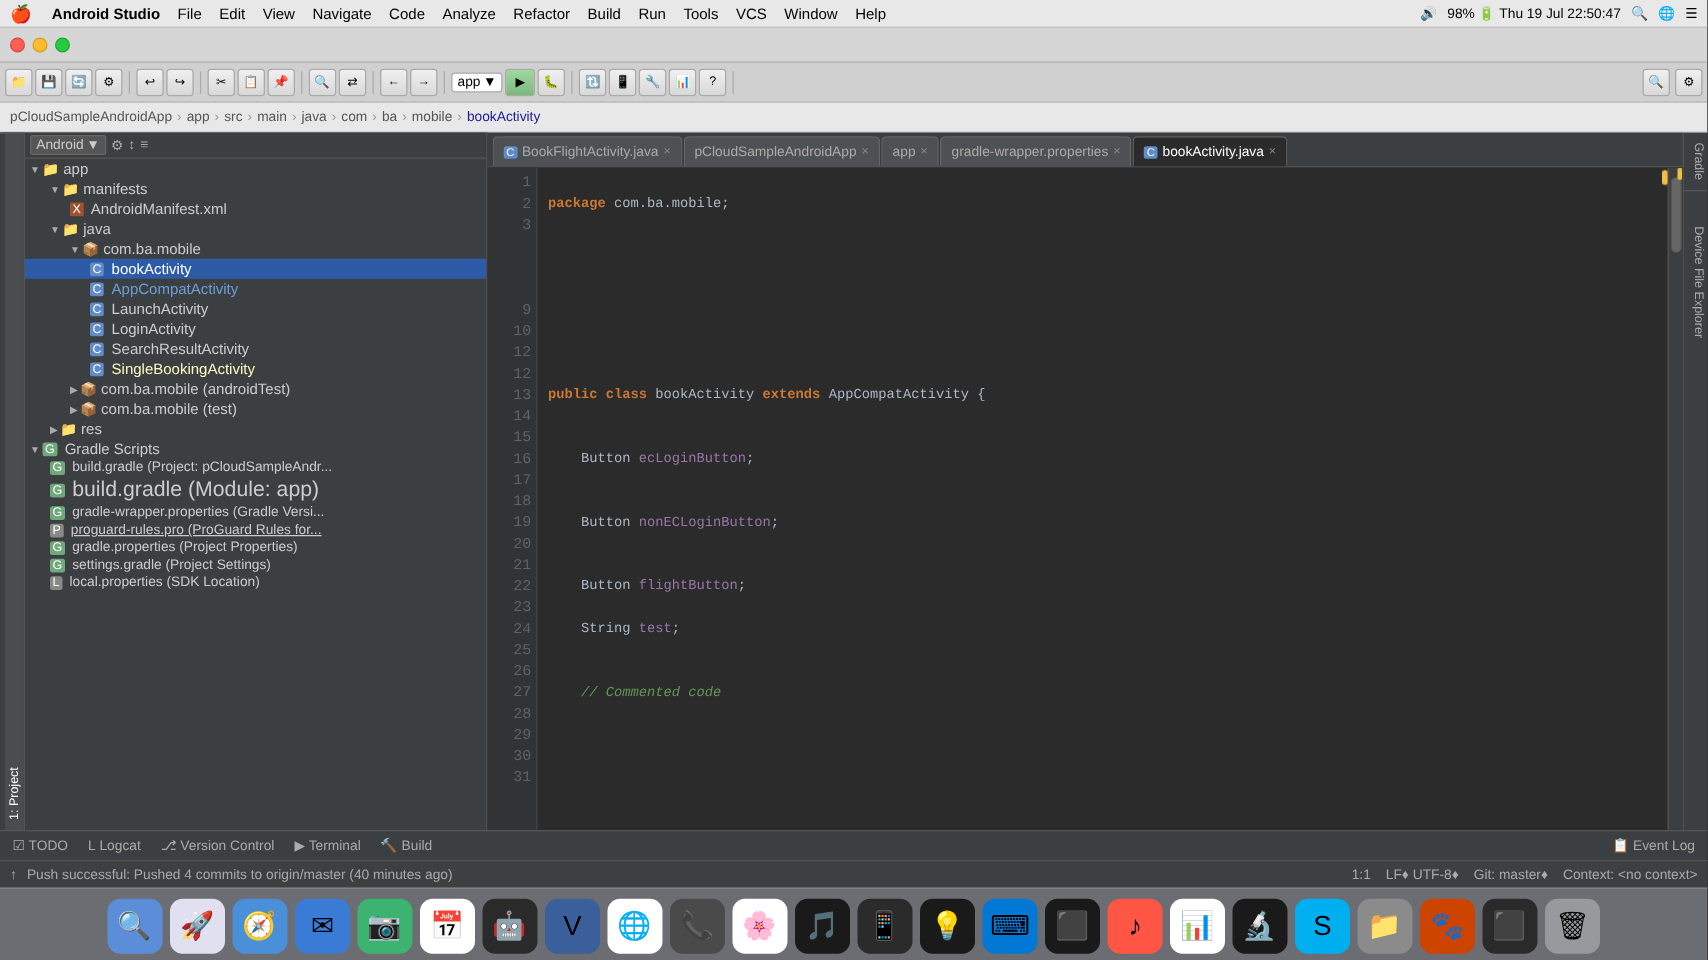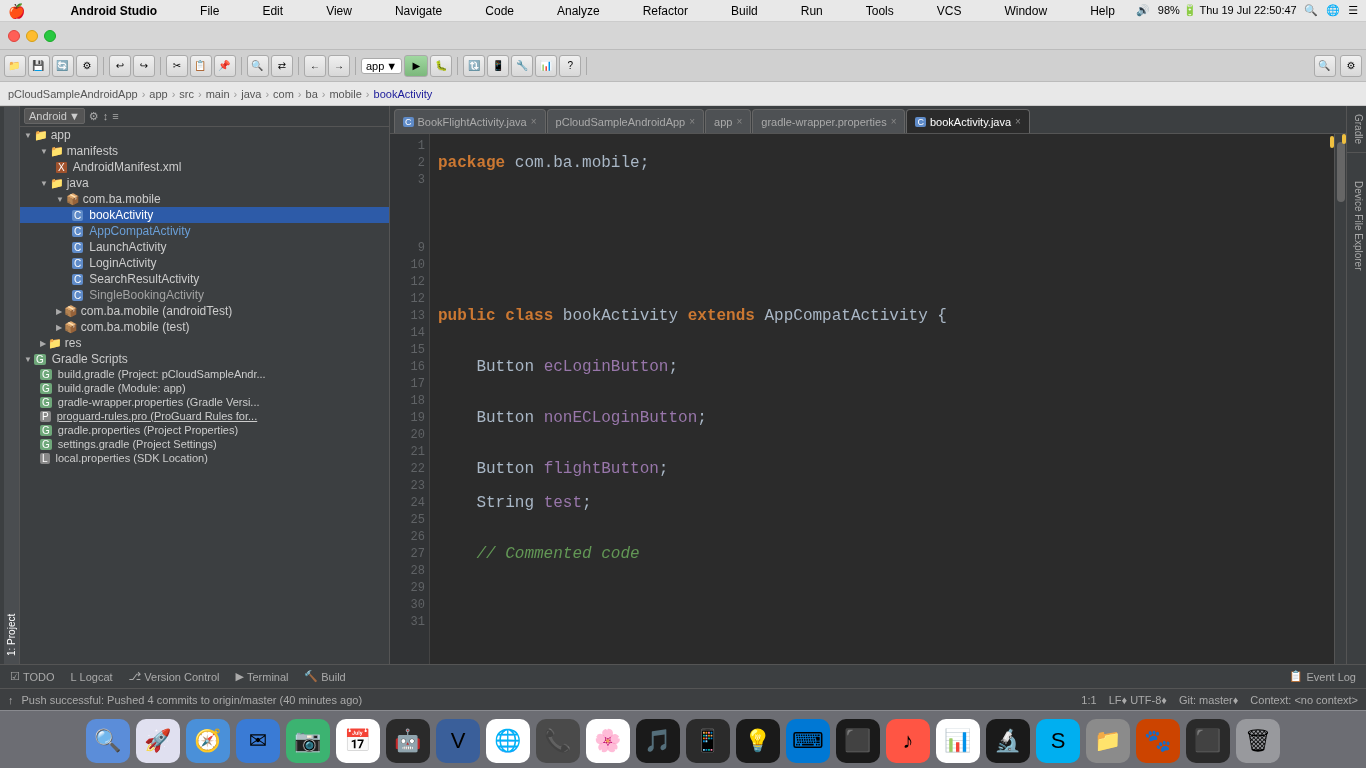--- a/index.html
+++ b/index.html
@@ -10,21 +10,21 @@
       height: 22px;
       background: #e8e8e8;
       display: flex;
       align-items: center;
       padding: 0 8px;
       gap: 16px;
       font-size: 12px;
       border-bottom: 1px solid #ccc;
     }
     #menu-bar .menu-items { display: flex; gap: 14px; align-items: center; }
-    #menu-bar .menu-item { cursor: pointer; font-size: 12px; margin-left: 29px; }
+    #menu-bar .menu-item { cursor: pointer; font-size: 12px; }
     #menu-bar .menu-item.bold { font-weight: 600; }
     #menu-bar .right-items { margin-left: auto; display: flex; align-items: center; gap: 8px; font-size: 11px; }
 
     
     #title-bar {
       height: 28px;
       background: #d6d6d6;
       display: flex;
       align-items: center;
       padding: 0 8px;
@@ -194,21 +194,21 @@
       padding-top: 4px;
       overflow: hidden;
       user-select: none;
       border-right: 1px solid #444;
     }
     #code-content {
       flex: 1;
       background: #2b2b2b;
       color: #a9b7c6;
       font-family: 'Courier New', monospace;
-      font-size: 16px;
+      font-size: 11px;
       line-height: 17px;
       padding: 4px 8px;
       overflow: auto;
       white-space: pre;
     }
 
     
     .kw { color: #cc7832; font-weight: bold; }
     .cls { color: #a9b7c6; }
     .cmt { color: #629755; font-style: italic; }
@@ -470,21 +470,21 @@
       <span class="tree-label" style="color:#ccc;margin-left:3px;">LoginActivity</span>
     </div>
     <div class="tree-item">
       <span class="tree-indent" style="display:inline-block;width:48px;"></span>
       <span class="tree-icon" style="font-size:10px;background:#5f8bc8;color:white;padding:0 2px;border-radius:2px;">C</span>
       <span class="tree-label" style="color:#ccc;margin-left:3px;">SearchResultActivity</span>
     </div>
     <div class="tree-item">
       <span class="tree-indent" style="display:inline-block;width:48px;"></span>
       <span class="tree-icon" style="font-size:10px;background:#5f8bc8;color:white;padding:0 2px;border-radius:2px;">C</span>
-      <span class="tree-label" style="color:#a3a3a3;margin-left:3px;">SingleBookingActivity</span>
+      <span class="tree-label" style="color:#fef9c3;margin-left:3px;">SingleBookingActivity</span>
     </div>
     <div class="tree-item">
       <span class="tree-indent" style="display:inline-block;width:32px;"></span>
       <span class="triangle">▶</span>
       <span class="tree-icon">📦</span>
       <span class="tree-label" style="color:#ccc;">com.ba.mobile (androidTest)</span>
     </div>
     <div class="tree-item">
       <span class="tree-indent" style="display:inline-block;width:32px;"></span>
       <span class="triangle">▶</span>
@@ -503,21 +503,21 @@
       <span class="tree-label" style="color:#ccc;margin-left:3px;">Gradle Scripts</span>
     </div>
     <div class="tree-item">
       <span class="tree-indent" style="display:inline-block;width:16px;"></span>
       <span class="tree-icon" style="font-size:10px;background:#6fa87a;color:white;padding:0 2px;border-radius:2px;">G</span>
       <span class="tree-label" style="color:#ccc;margin-left:3px;font-size:11px;">build.gradle (Project: pCloudSampleAndr...</span>
     </div>
     <div class="tree-item">
       <span class="tree-indent" style="display:inline-block;width:16px;"></span>
       <span class="tree-icon" style="font-size:10px;background:#6fa87a;color:white;padding:0 2px;border-radius:2px;">G</span>
-      <span class="tree-label" style="color:#ccc;margin-left:3px;font-size:11px;">build.gradle (Module: app)</span>
+      <span class="tree-label" style="color:#ccc;margin-left:3px;font-size:17px;">build.gradle (Module: app)</span>
     </div>
     <div class="tree-item">
       <span class="tree-indent" style="display:inline-block;width:16px;"></span>
       <span class="tree-icon" style="font-size:10px;background:#6fa87a;color:white;padding:0 2px;border-radius:2px;">G</span>
       <span class="tree-label" style="color:#ccc;margin-left:3px;font-size:11px;">gradle-wrapper.properties (Gradle Versi...</span>
     </div>
     <div class="tree-item">
       <span class="tree-indent" style="display:inline-block;width:16px;"></span>
       <span class="tree-icon" style="font-size:10px;background:#888;color:white;padding:0 2px;border-radius:2px;">P</span>
       <span class="tree-label" style="color:#ccc;margin-left:3px;font-size:11px;text-decoration:underline;">proguard-rules.pro (ProGuard Rules for...</span>

